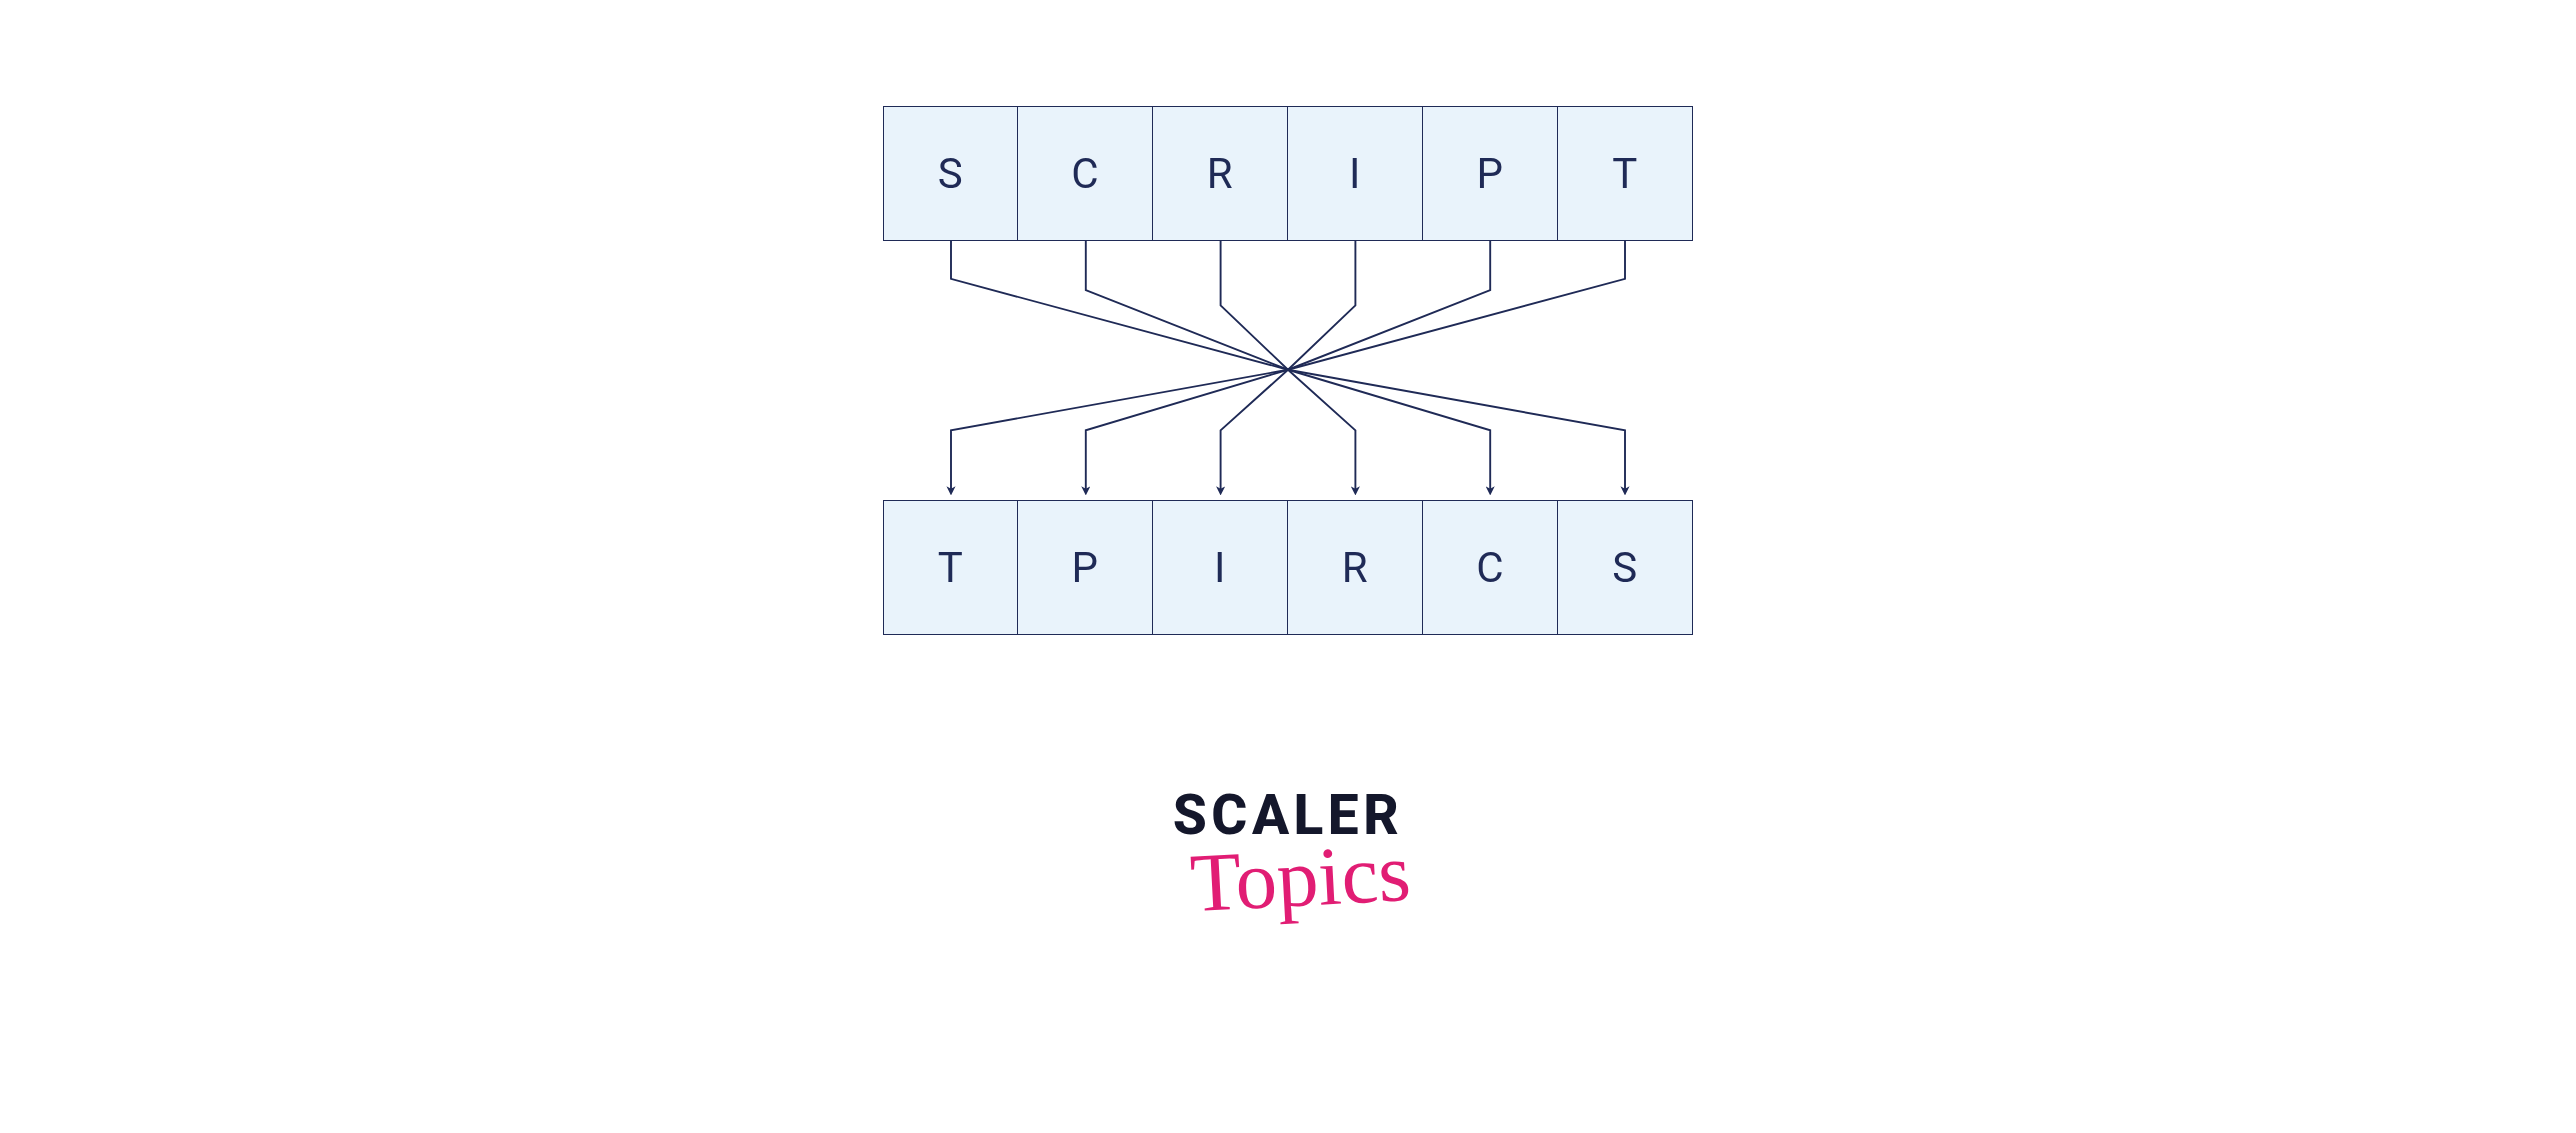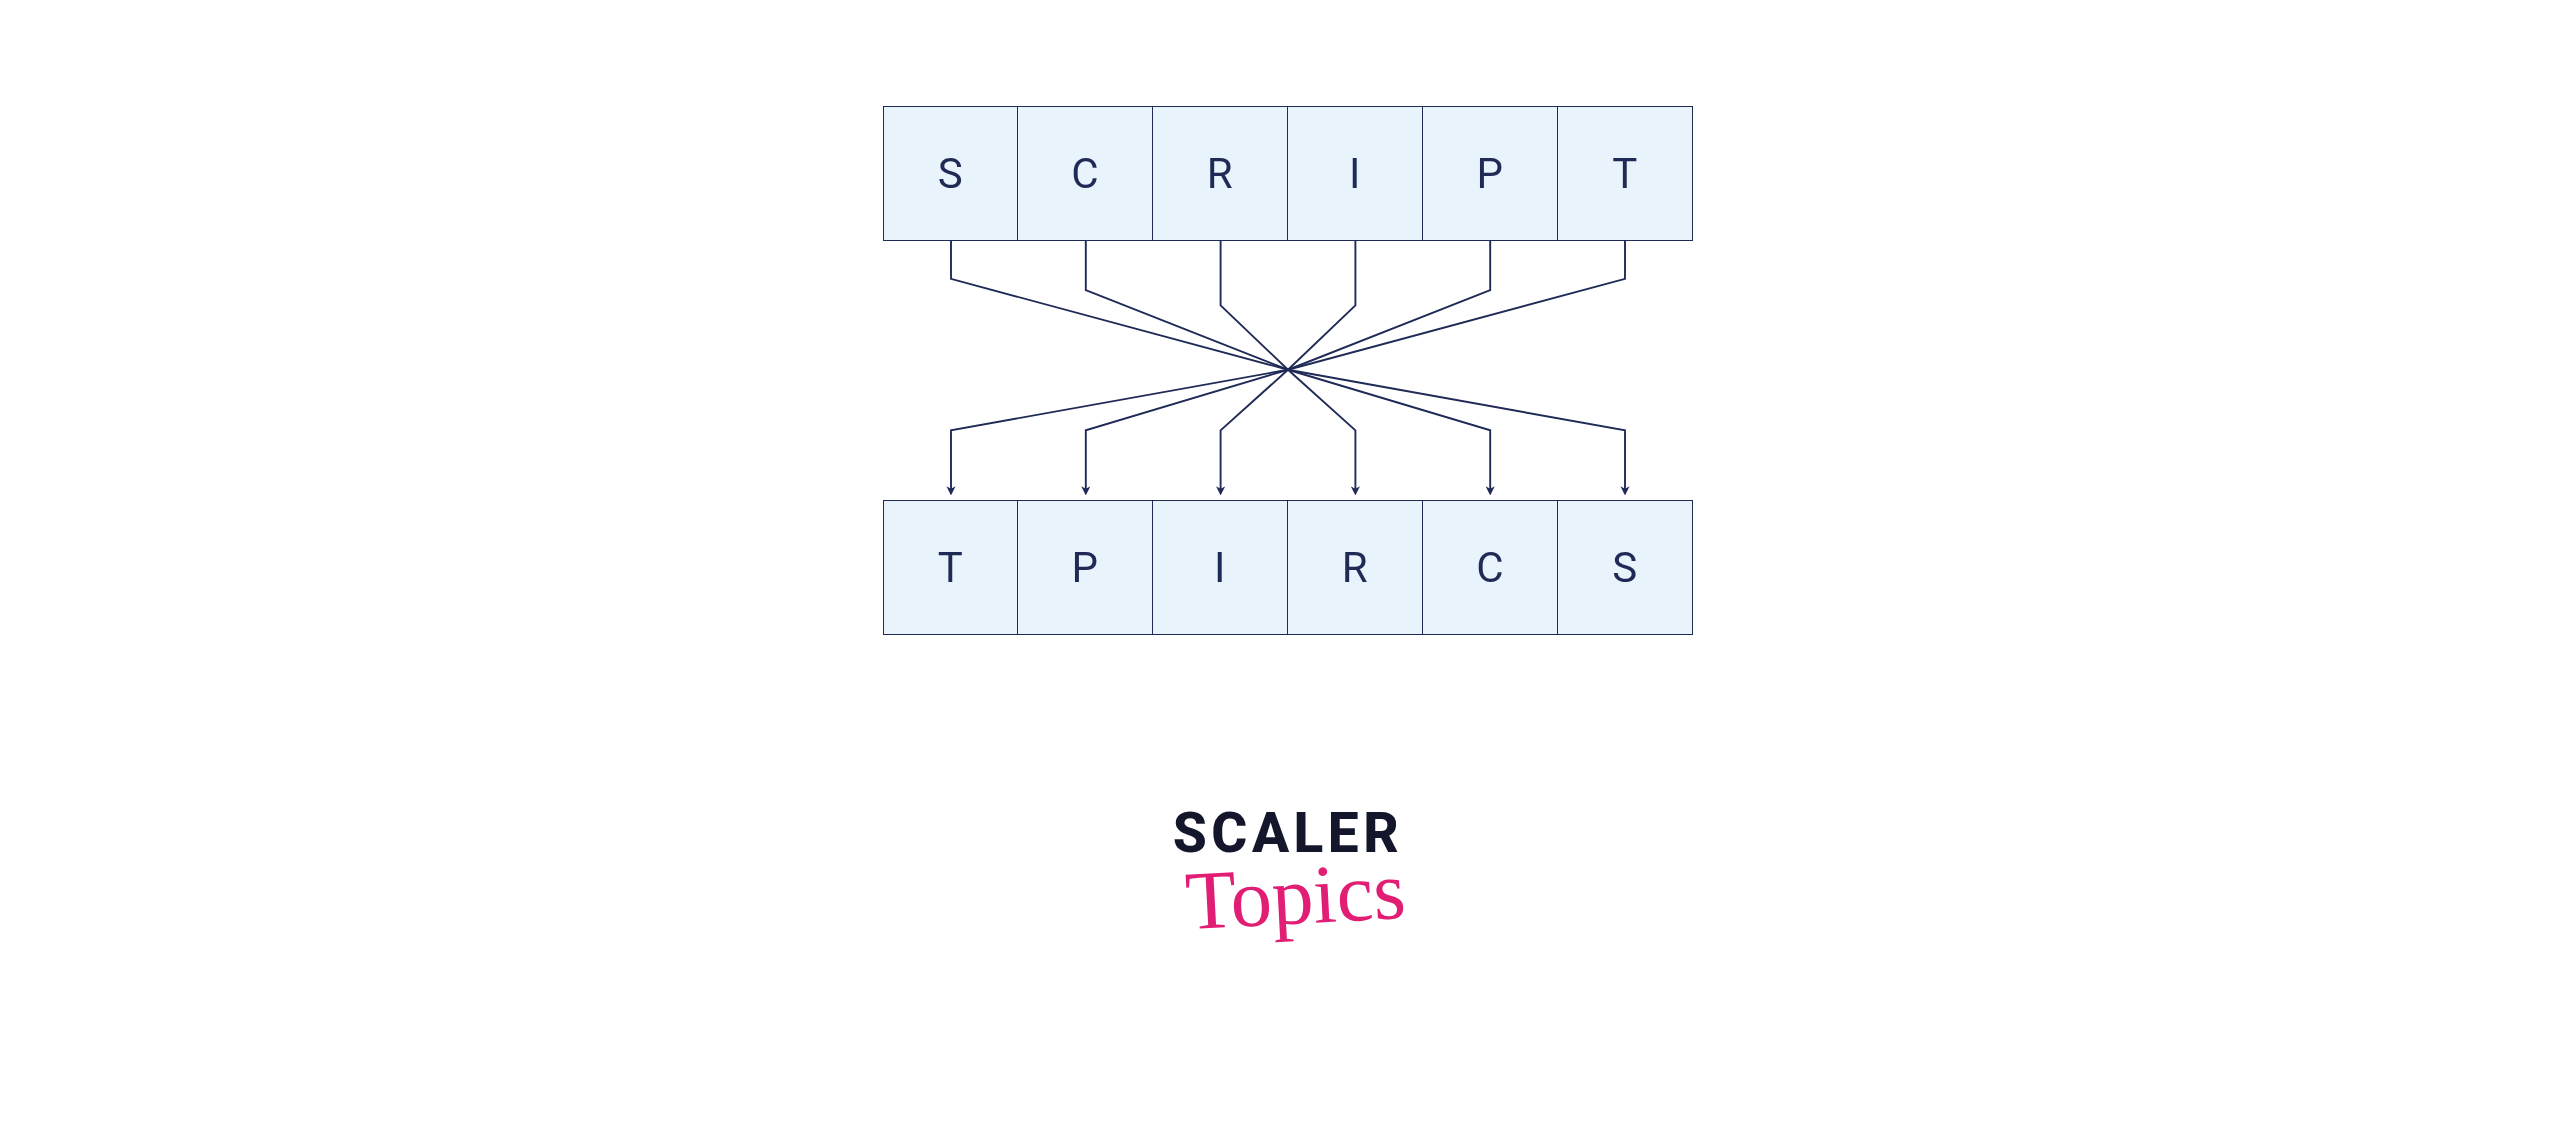--- a/index.html
+++ b/index.html
@@ -46,22 +46,22 @@
     transform: translateX(-50%);
     top: 241px;
     width: 809px;   
     height: 259px;   
     overflow: visible;
   }
   .logo {
     position: absolute;
     left: 50%;
     transform: translateX(-50%);
-    top: 806px;
-    text-align: center;
+    top: 788px;
+    text-align: right;
     line-height: 1;
   }
   .logo-top {
     font-weight: 800;
     font-size: 55px;
     letter-spacing: 4.5px;
     color: #14172b;
     font-family: -apple-system, BlinkMacSystemFont, "Segoe UI", Roboto, Helvetica, Arial, sans-serif;
   }
   .logo-sub {

